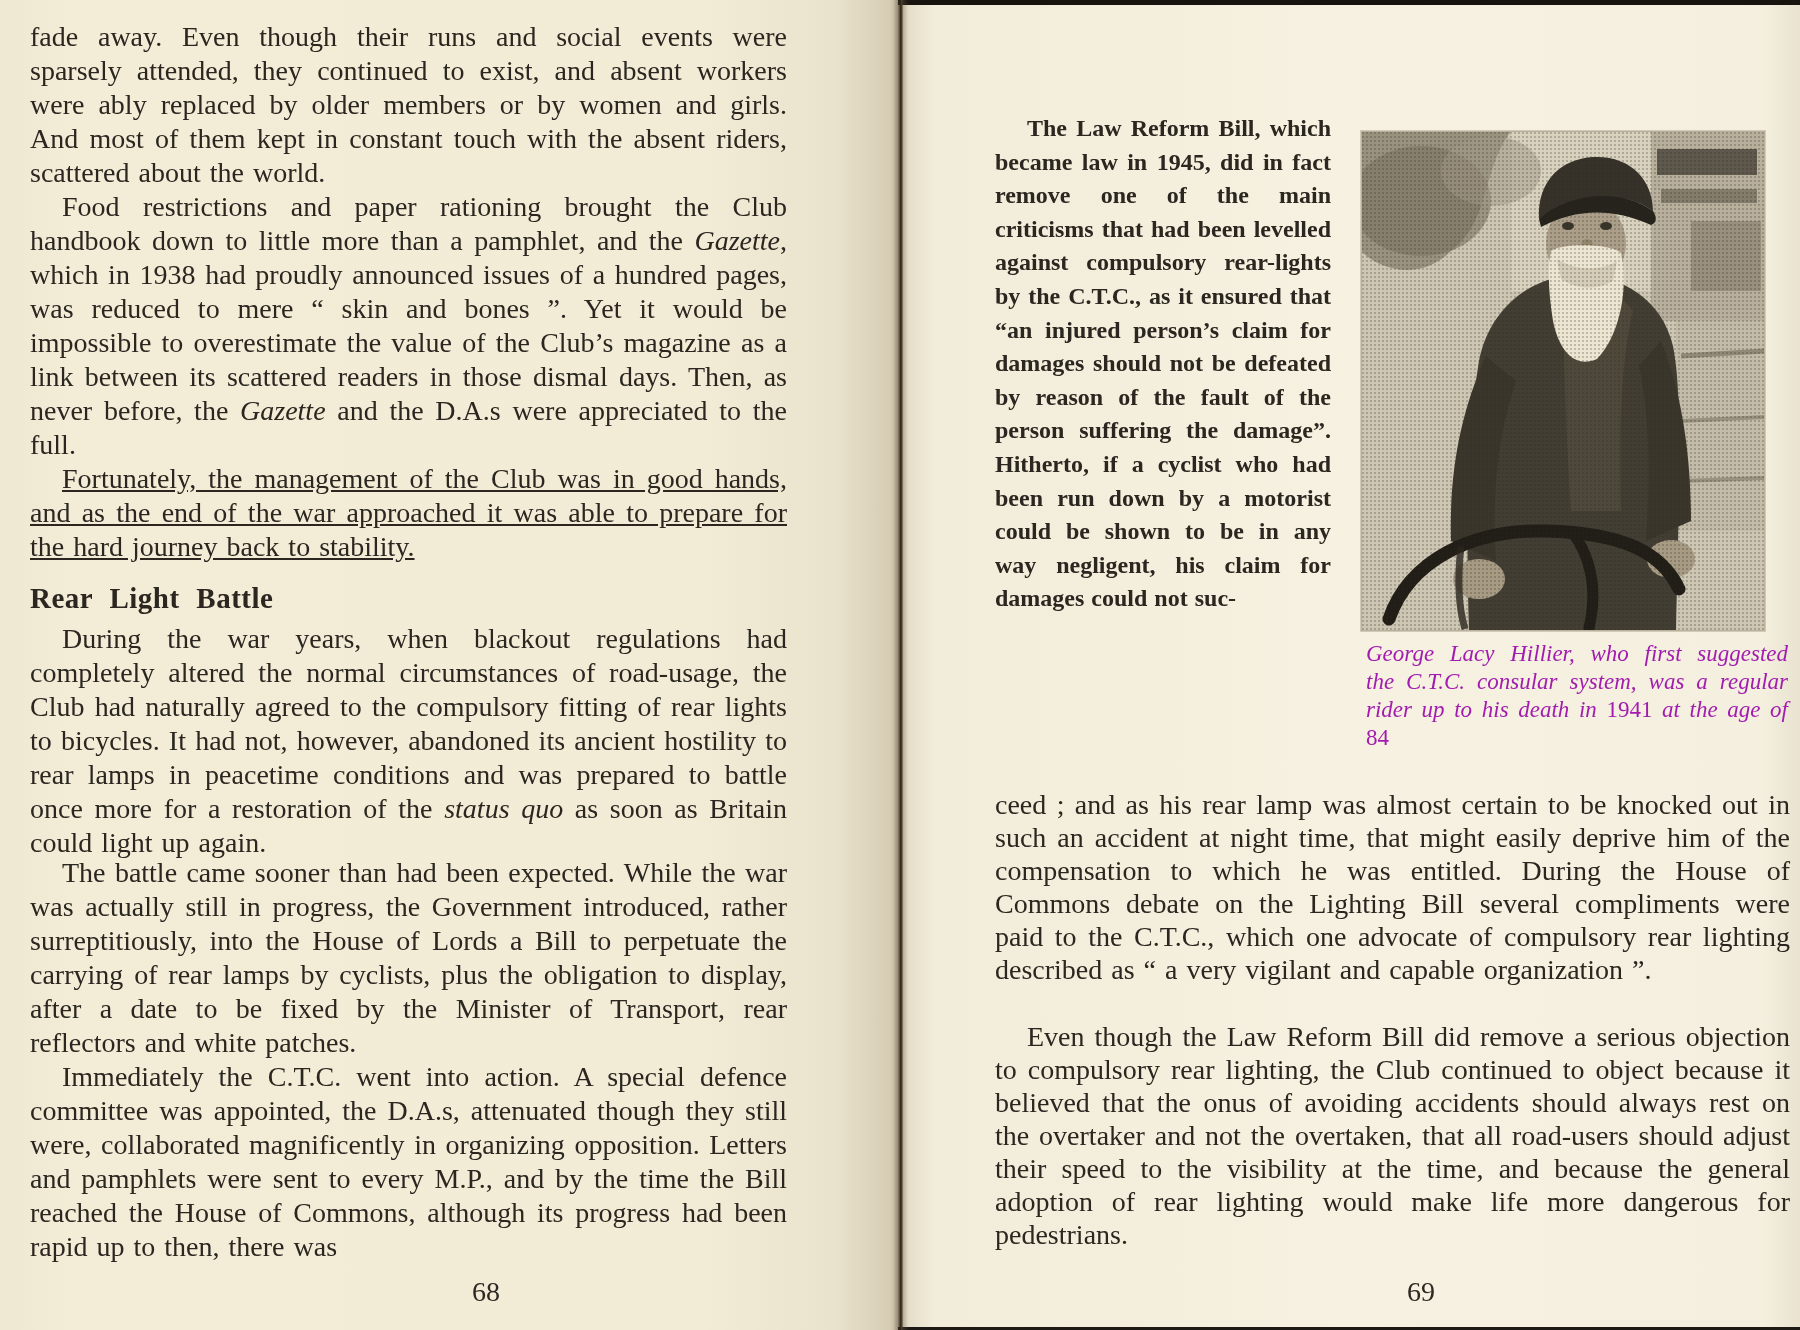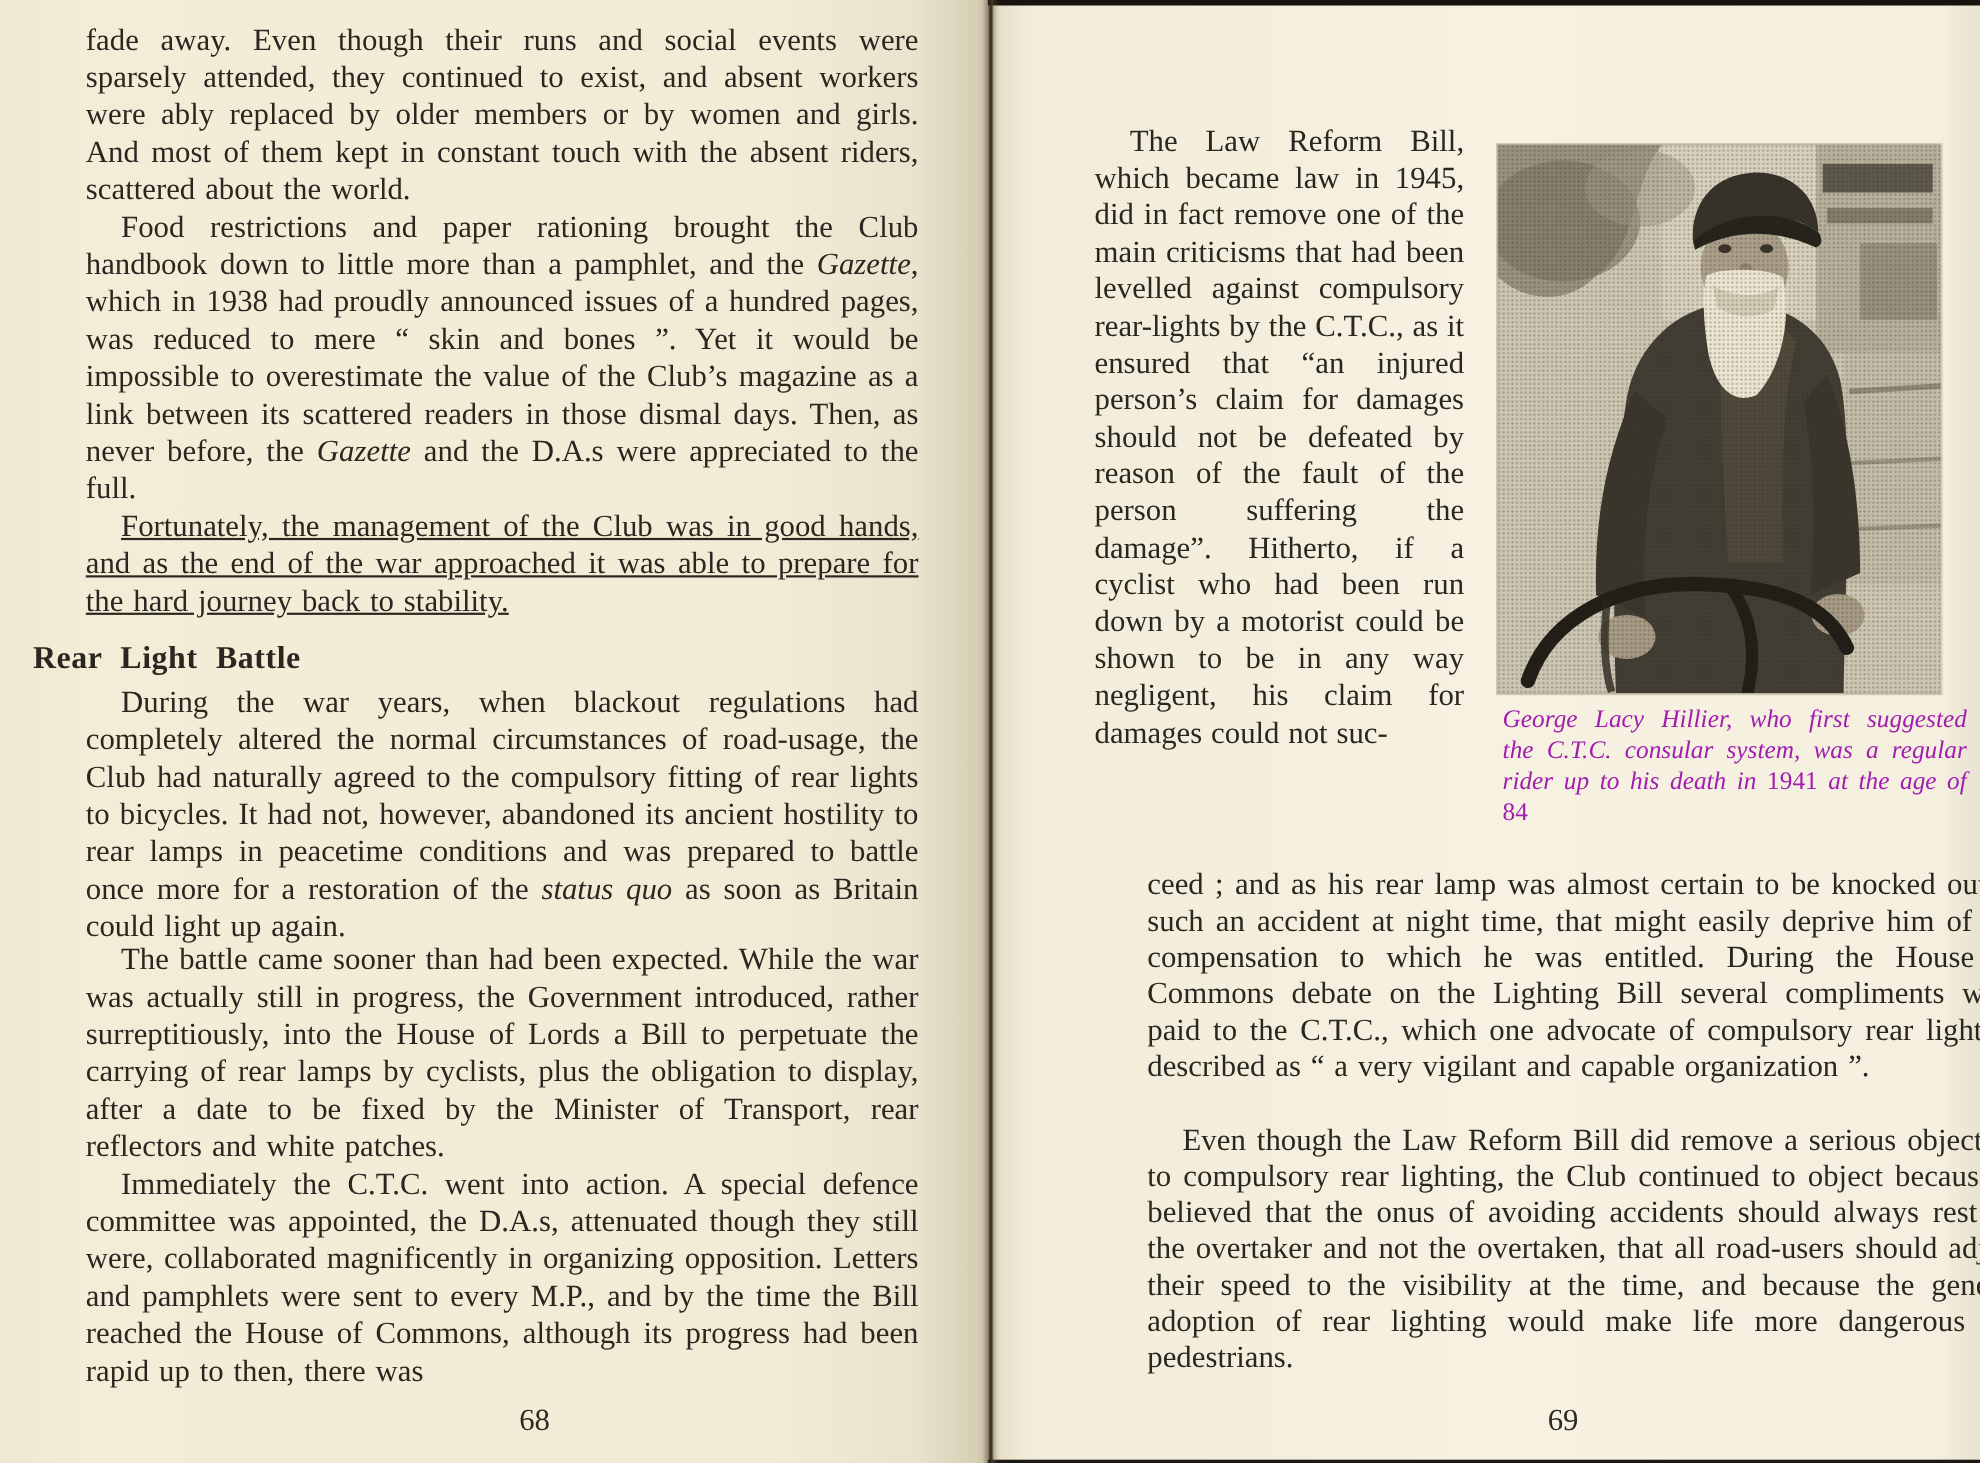--- a/index.html
+++ b/index.html
@@ -34,21 +34,21 @@
     color:rgba(141,134,113,0.48);pointer-events:none;
     font-family:"Liberation Serif","DejaVu Serif",serif;
   }
   
   .ltext,.rtext{position:absolute;top:0;height:1330px;z-index:4;color:#2b2720;}
   .ltext{left:30px;width:757px;}
   .rtext{left:995px;width:795px;}
   p{margin:0;}
   .body{
     font-size:28px;line-height:34px;text-align:justify;word-spacing:2px;
-    position:absolute;width:757px;margin-left:48px;
+    position:absolute;width:757px;
   }
   .rtext .body{width:795px;line-height:33px;}
   .indent{text-indent:32px;}
   .it{font-style:italic;}
   
   .lp1{top:20px;}
   .lp2{top:190px;}
   .lp3{top:462px;text-decoration:underline;}
   .heading{
     position:absolute;top:581px;margin:0;font-size:29px;line-height:34px;
@@ -57,22 +57,23 @@
   .lp4{top:622px;}
   .lp5{top:856px;}
   .lp6{top:1060px;}
   .pagenum{position:absolute;font-size:28px;color:#2e2a23;}
   .pn68{left:425px;top:1276px;margin-left:17px;}
   .pn69{left:412px;top:1276px;}
   
   .rp1{top:18px;}
   .rcol{
     position:absolute;left:0;top:112px;width:336px;
-    font-size:28px;line-height:33.6px;text-align:justify;word-spacing:1px;
+    font-size:24px;line-height:33.6px;text-align:justify;word-spacing:1px;
     text-indent:32px;
+    font-weight:bold;
   }
   .photo{
     position:absolute;left:366px;top:131px;width:404px;height:500px;
     box-shadow:0 0 0 1px rgba(185,177,156,0.6);
   }
   .photo svg{display:block;}
   .caption{
     position:absolute;left:371px;top:640px;width:422px;
     font-size:23px;line-height:28px;text-align:justify;color:#a21caf;word-spacing:3px;
   }

